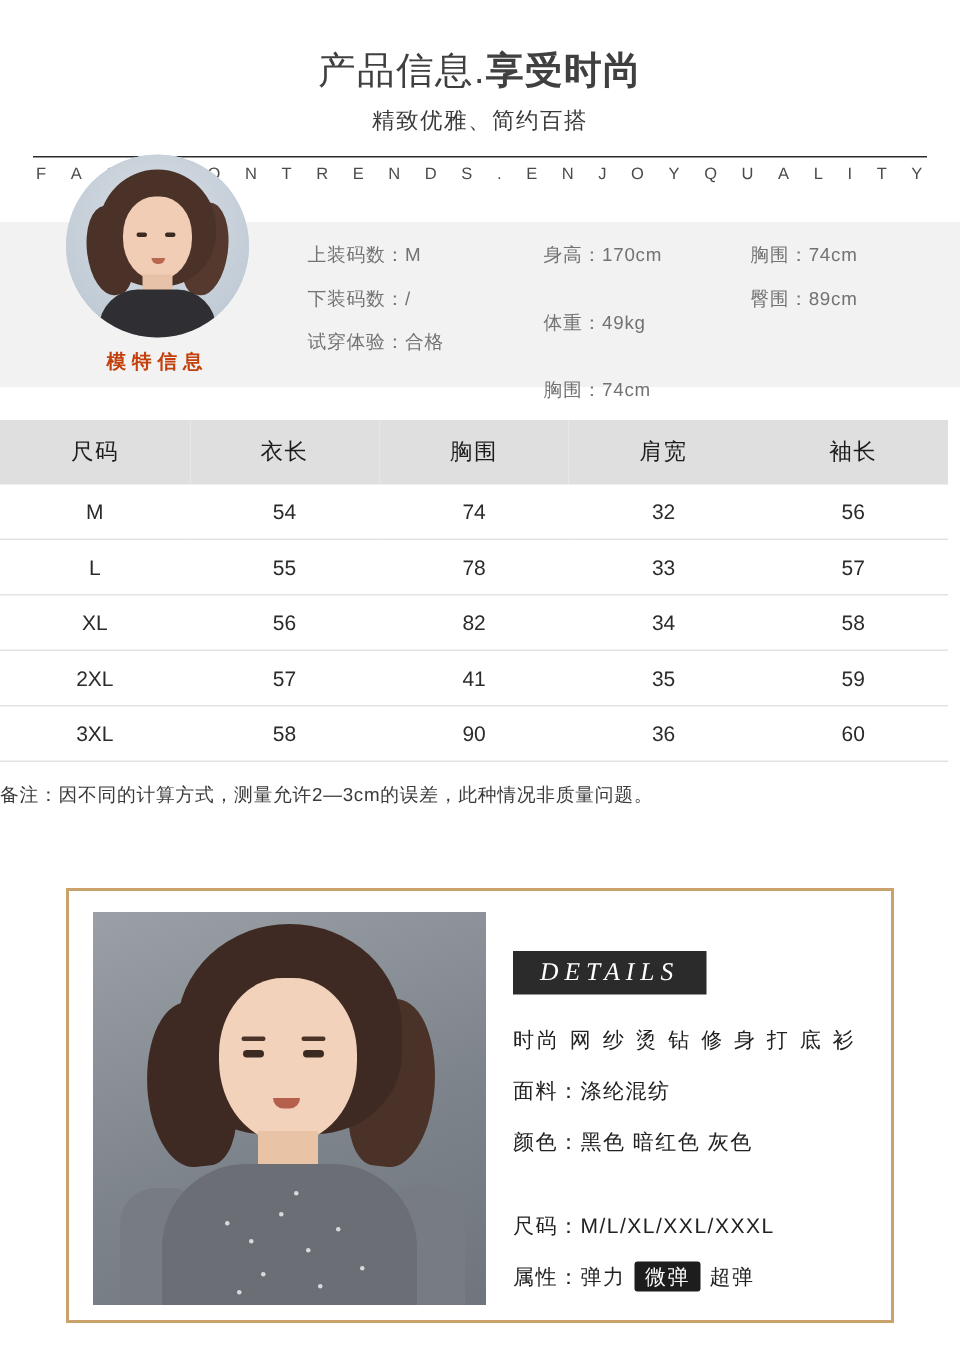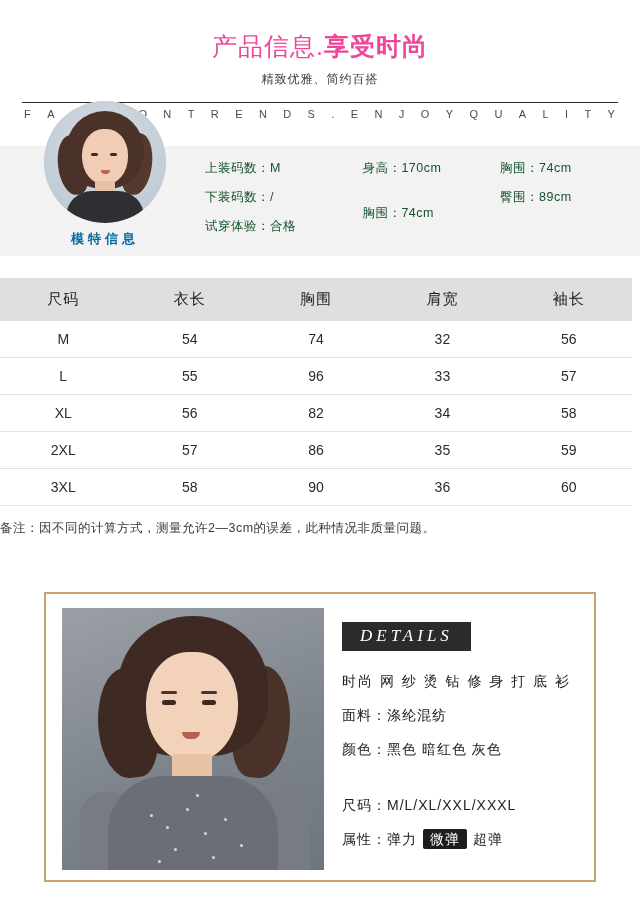--- a/index.html
+++ b/index.html
@@ -15,29 +15,29 @@
   }
 
   
   .header {
     padding-top: 30px;
     text-align: center;
   }
   .header-title {
     font-size: 25px;
     letter-spacing: 1px;
-    color: #ec4899;
+    color: #404040;
     font-weight: 400;
   }
   .header-title .bold {
     font-weight: bold;
   }
   .header-sub {
     margin-top: 8px;
-    font-size: 12px;
+    font-size: 15px;
     color: #3a3a3a;
     letter-spacing: 1px;
   }
   .rule-wrap {
     margin-top: 14px;
     position: relative;
     height: 26px;
   }
   .rule-line {
     position: absolute;
@@ -128,30 +128,30 @@
   }
   .m-body {
     position:absolute; left:22px; top:90px; width:78px; height:40px;
     background:#2f2f33; border-radius: 26px 26px 0 0;
   }
   .model-caption {
     margin-top: 7px;
     font-size: 13px;
     font-weight: bold;
     letter-spacing: 4px;
-    color: #0369a1;
+    color: #c2410c;
   }
   .model-specs {
     position: absolute;
     left: 205px;
     top: 14px;
     right: 12px;
     display: flex;
     font-size: 12.5px;
-    color: #14532d;
+    color: #737373;
   }
   .spec-col { display: flex; flex-direction: column; gap: 12px; }
   .spec-col.c1 { width: 160px; }
   .spec-col.c2 { width: 140px; gap: 28px; }
   .spec-col.c3 { width: 130px; }
   .spec-row { white-space: nowrap; letter-spacing: 0.5px; }
 
   
   .size-table {
     margin-top: 22px;
@@ -234,21 +234,21 @@
     position:absolute; left:46px; top:168px; width:170px; height:100px;
     background:#6b6f75; border-radius: 56px 56px 0 0;
   }
   .d-arm-l { position:absolute; left:18px; top:184px; width:46px; height:80px; background:#777c82; border-radius: 24px 10px 0 0; }
   .d-arm-r { position:absolute; right:14px; top:182px; width:46px; height:82px; background:#777c82; border-radius: 10px 24px 0 0; }
   .d-sparkle { position:absolute; width:3px; height:3px; background:#e9edf2; border-radius:50%; opacity:.85; }
 
   .details-right {
     position: absolute;
     left: 296px;
-    top: 28px;
+    top: 40px;
     right: 14px;
   }
   .details-badge {
     display: inline-block;
     background: #2b2b2b;
     color: #ffffff;
     font-style: italic;
     font-size: 17px;
     letter-spacing: 4px;
     padding: 4px 18px 5px 18px;
@@ -330,20 +330,21 @@
   </div>
 
   <div class="model-specs">
     <div class="spec-col c1">
       <div class="spec-row">上装码数：M</div>
       <div class="spec-row">下装码数：/</div>
       <div class="spec-row">试穿体验：合格</div>
     </div>
     <div class="spec-col c2">
       <div class="spec-row">身高：170cm</div>
+      <div class="spec-row">体重：49kg</div>
       <div class="spec-row">胸围：74cm</div>
     </div>
     <div class="spec-col c3">
       <div class="spec-row">胸围：74cm</div>
       <div class="spec-row">臀围：89cm</div>
     </div>
   </div>
 </div>
 
 <table class="size-table">
@@ -360,35 +361,35 @@
     <tr>
       <td>M</td>
       <td>54</td>
       <td>74</td>
       <td>32</td>
       <td>56</td>
     </tr>
     <tr>
       <td>L</td>
       <td>55</td>
-      <td>96</td>
+      <td>78</td>
       <td>33</td>
       <td>57</td>
     </tr>
     <tr>
       <td>XL</td>
       <td>56</td>
       <td>82</td>
       <td>34</td>
       <td>58</td>
     </tr>
     <tr>
       <td>2XL</td>
       <td>57</td>
-      <td>86</td>
+      <td>41</td>
       <td>35</td>
       <td>59</td>
     </tr>
     <tr>
       <td>3XL</td>
       <td>58</td>
       <td>90</td>
       <td>36</td>
       <td>60</td>
     </tr>

